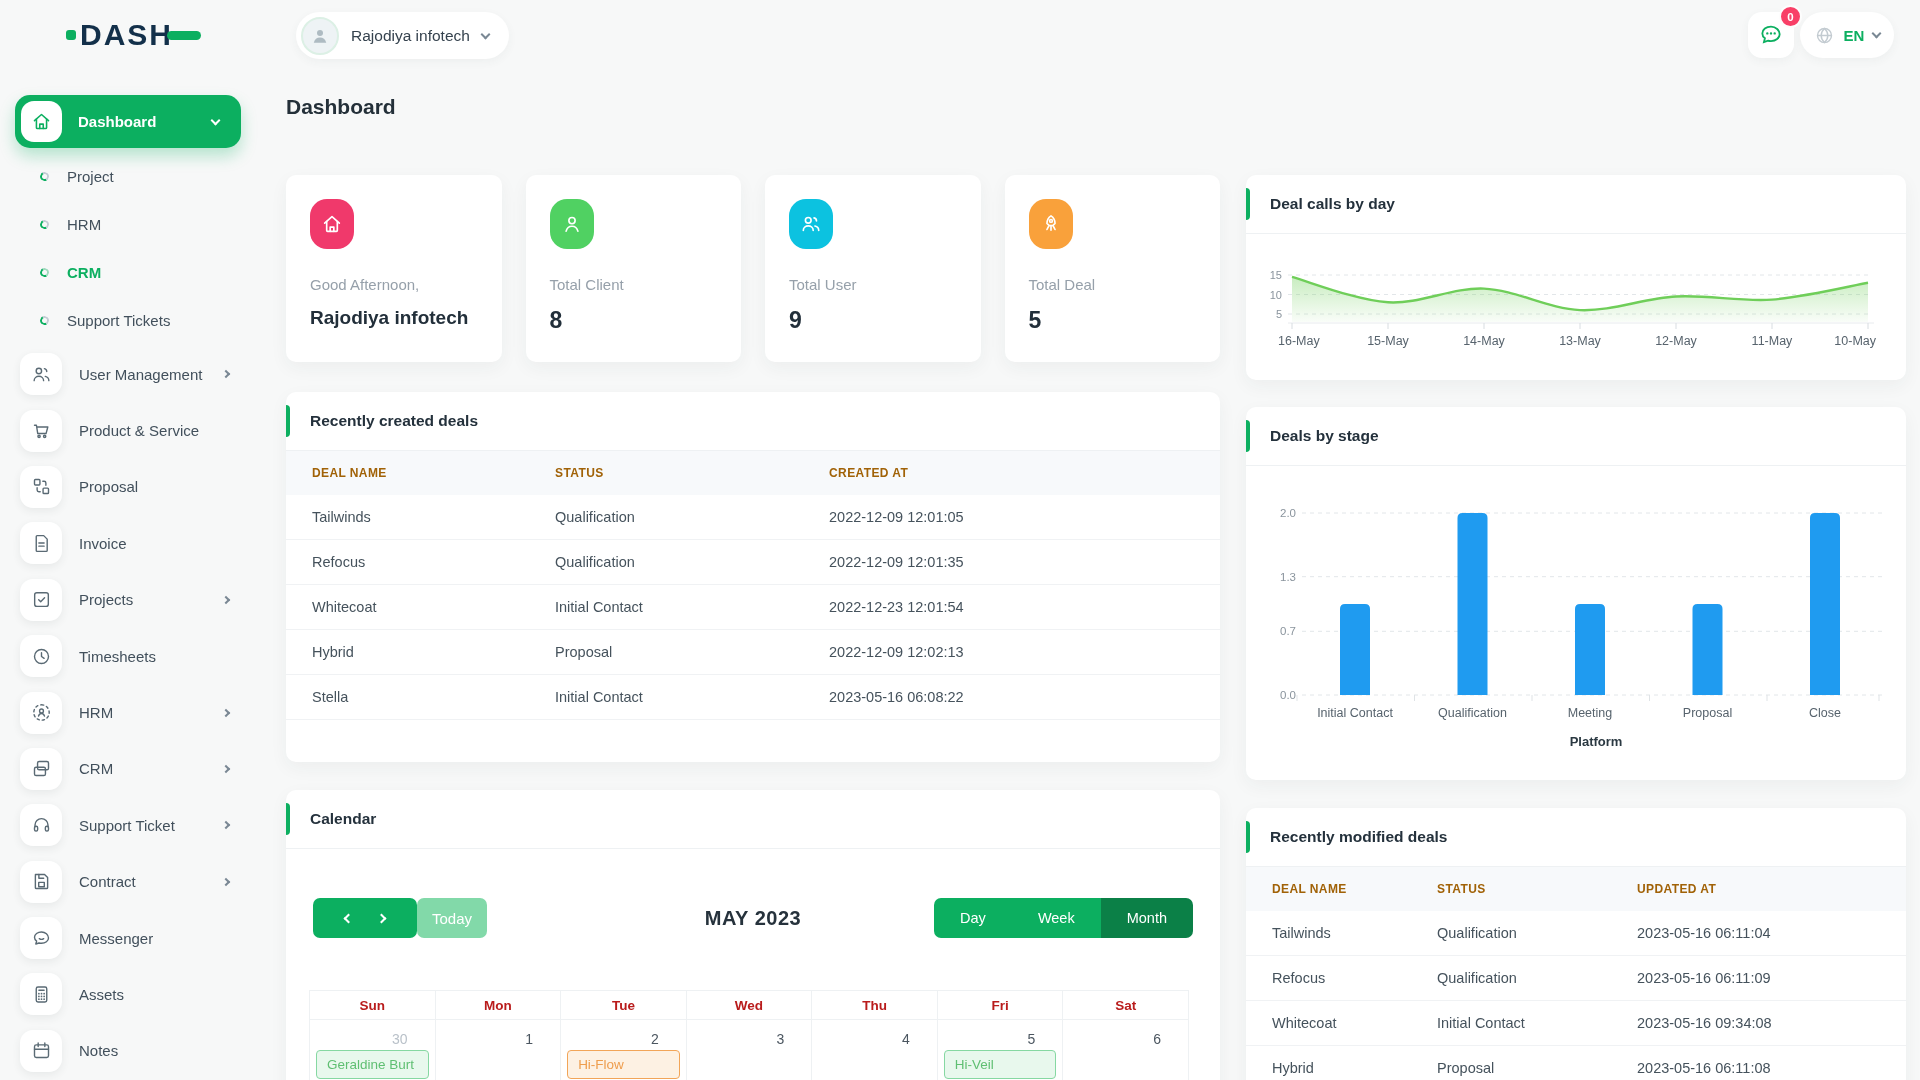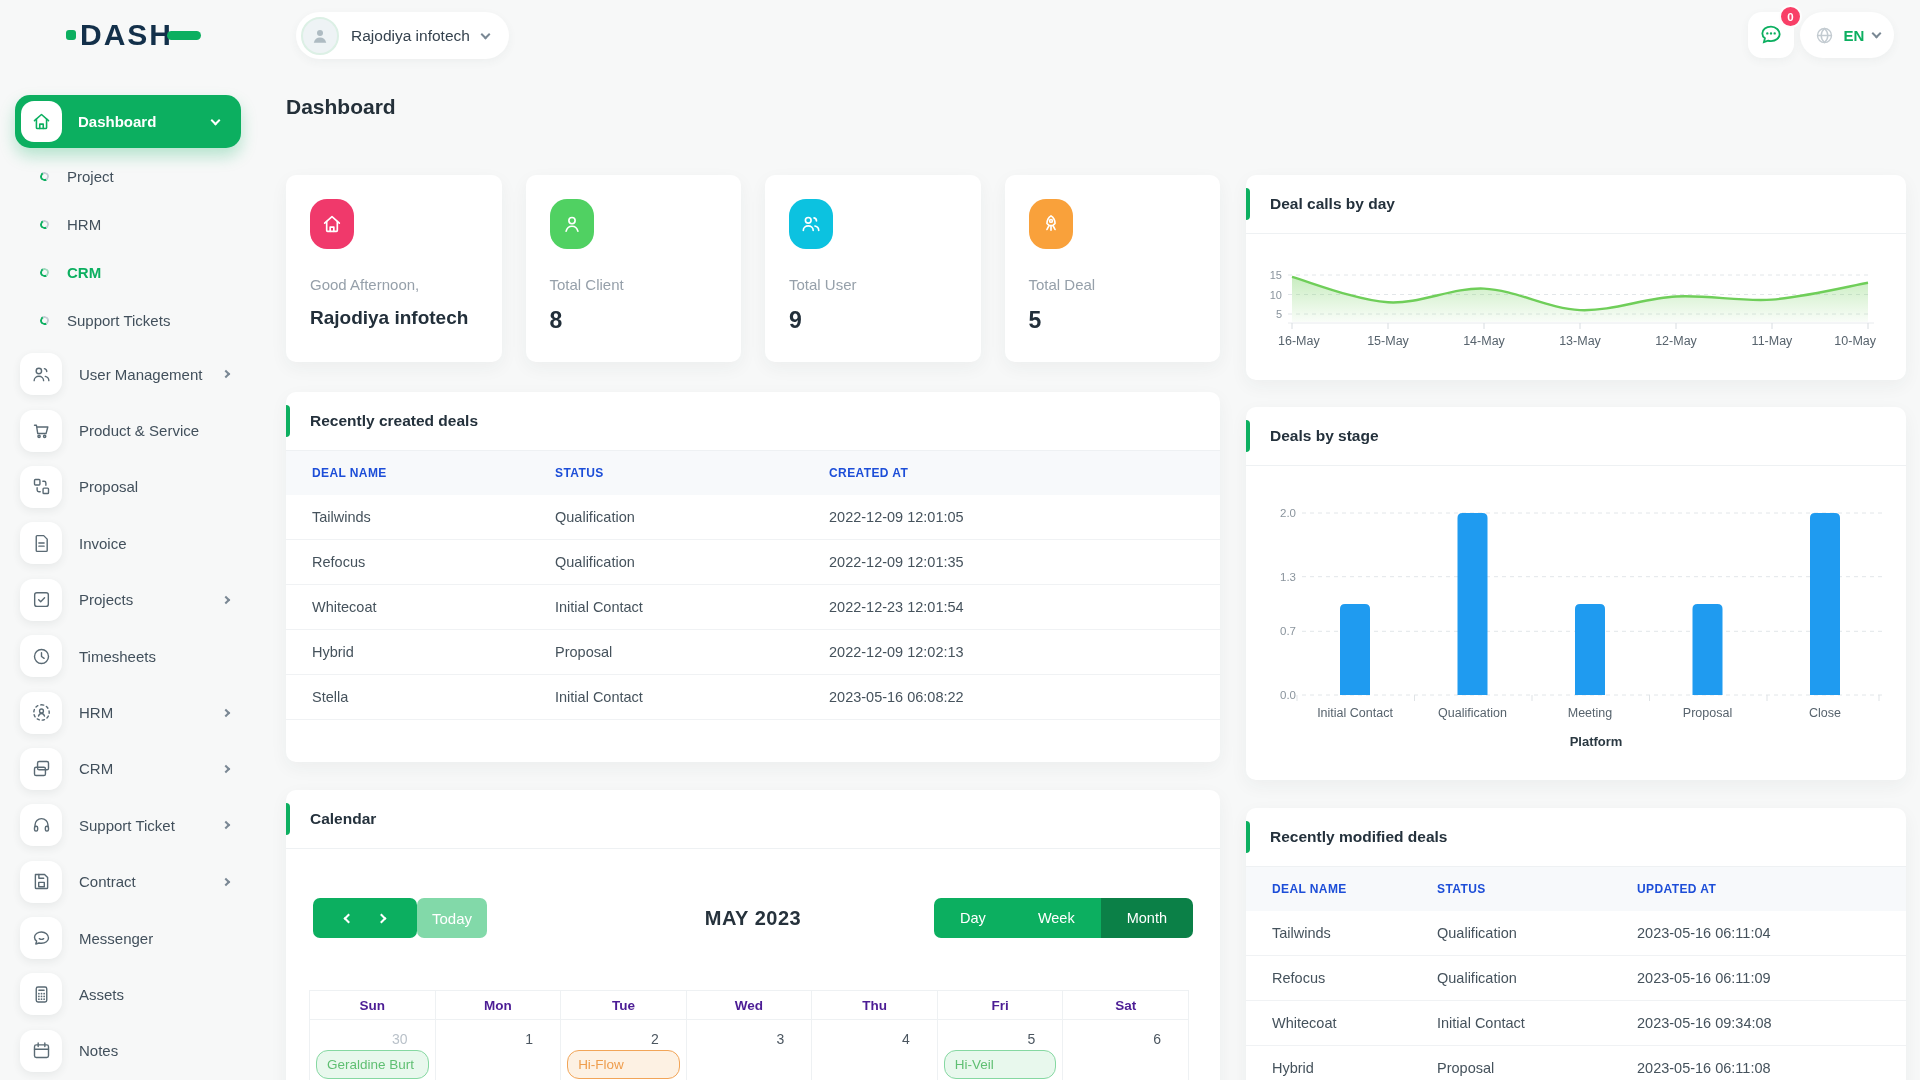--- a/index.html
+++ b/index.html
@@ -64,45 +64,45 @@
 
   
   .stats { position:absolute; left:286px; top:175px; width:934px; display:flex; gap:24px; }
   .stat-card { flex:1; height:187px; background:#fff; border-radius:10px; box-shadow:0 6px 18px rgba(40,50,60,.05); padding:24px; }
   .stat-ico { width:44px; height:50px; border-radius:17px; display:flex; align-items:center; justify-content:center; color:#fff; }
   .stat-label { margin-top:27px; font-size:15px; color:#96a0aa; }
   .stat-value { margin-top:14px; font-size:23px; font-weight:bold; color:#222f3a; }
 
   
   .thead-row { display:flex; align-items:center; height:44px; background:#f7f9fb; font-size:12px; font-weight:bold;
-      color:#1d4ed8; letter-spacing:.4px; }
+      color:#a16207; letter-spacing:.4px; }
   .trow { display:flex; align-items:center; height:45px; border-bottom:1px solid #f0f2f4; font-size:14.5px; color:#45525c; }
   .tcell { padding-left:26px; }
 
   
   .cal-nav { position:absolute; left:27px; right:27px; top:108px; height:40px; display:flex; align-items:center; }
   .btn { border:none; color:#fff; font-family:inherit; font-size:15px; cursor:pointer; }
   .pn-btn { width:104px; height:40px; background:#0caf60; border-radius:7px; display:flex; align-items:center;
       justify-content:center; gap:26px; }
   .pn-btn .chev { border-color:#fff; }
   .today-btn { width:70px; height:40px; background:#82d9a9; border-radius:7px; }
   .cal-title { position:absolute; left:0; right:0; text-align:center; font-size:20px; font-weight:bold; color:#26323c;
       letter-spacing:.5px; pointer-events:none; }
   .views { margin-left:auto; display:flex; border-radius:7px; overflow:hidden; }
   .view-btn { height:40px; padding:0 26px; background:#0caf60; font-size:14.5px; }
   .view-btn.active { background:#0b8047; }
   .cal-grid { position:absolute; left:24px; top:200px; width:886px; }
   .cal-row { display:flex; }
   .cal-hcell { width:126.57px; height:30px; border:1px solid #eef1f3; margin-left:-1px; display:flex; align-items:center;
-      justify-content:center; font-size:13.5px; font-weight:bold; color:#4c1d95; }
+      justify-content:center; font-size:13.5px; font-weight:bold; color:#b91c1c; }
   .cal-dcell { width:126.57px; height:150px; border:1px solid #eef1f3; margin-left:-1px; margin-top:-1px; position:relative;
       font-size:14px; color:#4b5660; }
   .cal-num { position:absolute; top:5px; right:27px;margin-top:6px; }
   .cal-num.muted { color:#b9c1c9; }
-  .event { position:absolute; left:6px; right:6px; top:30px; height:29px; border-radius:12px; border:1px solid;
+  .event { position:absolute; left:6px; right:6px; top:30px; height:29px; border-radius:4px; border:1px solid;
       font-size:13.5px; line-height:27px; padding-left:10px; cursor:pointer; white-space:nowrap; overflow:hidden; }
   .event.green { background:#e8f8ed; border-color:#86d8a2; color:#5fbf72; }
   .event.orange { background:#fdf1e3; border-color:#f2a558; color:#ee9d4d; }
 
   svg text { font-family:"Liberation Sans",sans-serif; }
 </style>
 </head>
 <body>
 
 <div class="logo" title="">

